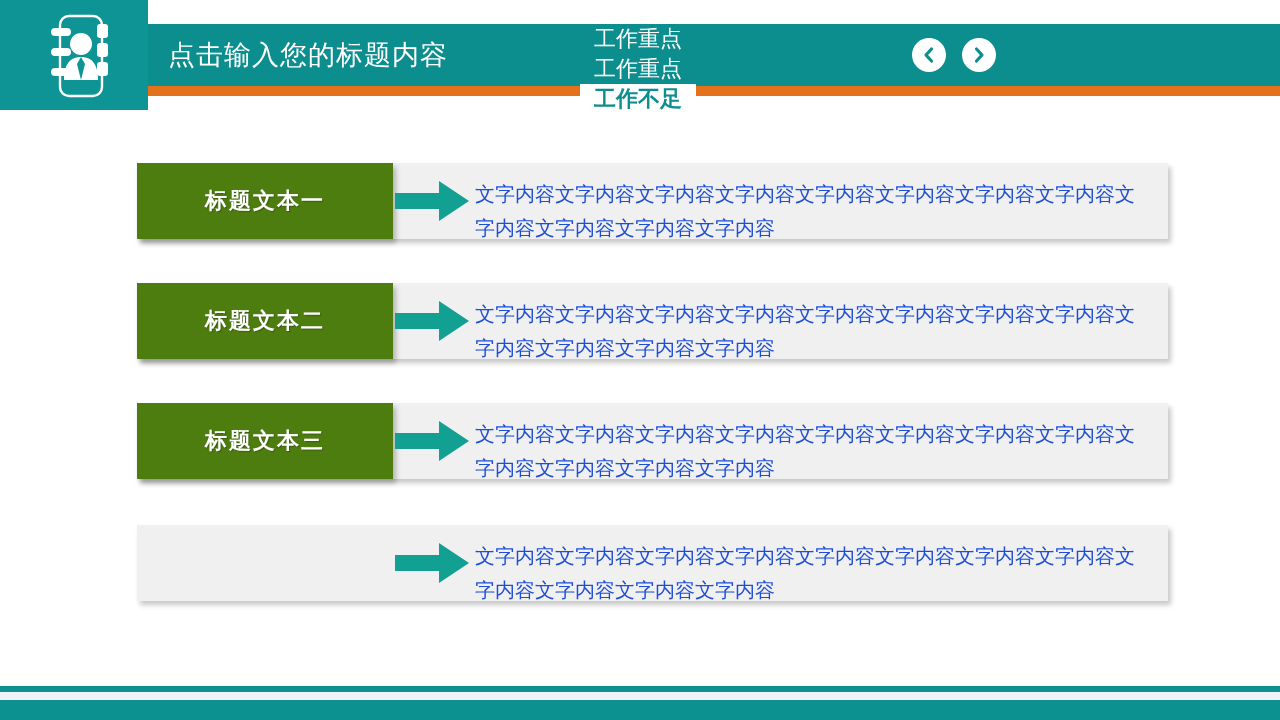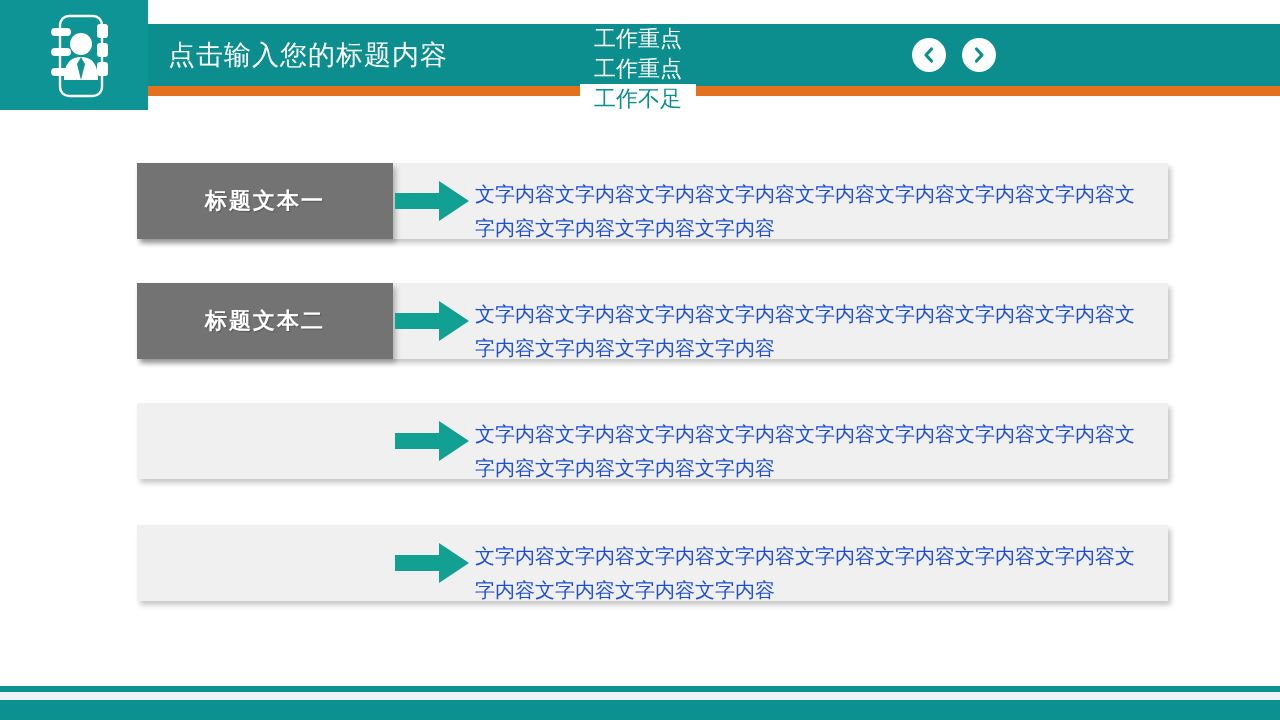--- a/index.html
+++ b/index.html
@@ -79,21 +79,21 @@
     justify-content: center;
     padding: 0 14px;
     font-size: 22px;
     color: #ffffff;
     white-space: nowrap;
     font-family: "DejaVu Sans", "Liberation Sans", sans-serif;
   }
   .nav-item.active {
     background: #ffffff;
     color: #0d8e8e;
-    font-weight: normal;
+    font-weight: bold;
   }
   .nav-arrows {
     position: absolute;
     right: 36px;
     top: 38px;
     display: flex;
     gap: 16px;
   }
   .circle-btn {
     width: 34px;
@@ -125,21 +125,21 @@
     width: 1031px;
     height: 76px;
     background: #f0f0f0;
     box-shadow: 3px 4px 5px rgba(0,0,0,0.22);
   }
   .row-teal {
     position: absolute;
     left: 0; top: 0;
     width: 256px;
     height: 76px;
-    background: #737373;
+    background: #4d7c0f;
     box-shadow: 3px 4px 5px rgba(0,0,0,0.25);
     display: flex;
     align-items: center;
     justify-content: center;
   }
   .row-title {
     color: #ffffff;
     font-size: 22px;
     font-weight: bold;
     letter-spacing: 2px;
@@ -254,20 +254,23 @@
       <span class="row-title">标题文本二</span>
     </div>
     <svg class="row-arrow" viewBox="0 0 76 44">
       <path d="M0 14 L44 14 L44 2 L74 22 L44 42 L44 30 L0 30 Z" fill="#12a093"></path>
     </svg>
     <div class="row-body">文字内容文字内容文字内容文字内容文字内容文字内容文字内容文字内容文字内容文字内容文字内容文字内容</div>
   </div>
 
   <div class="row" style="top:403px;">
     <div class="row-gray"></div>
+    <div class="row-teal">
+      <span class="row-title">标题文本三</span>
+    </div>
     <svg class="row-arrow" viewBox="0 0 76 44">
       <path d="M0 14 L44 14 L44 2 L74 22 L44 42 L44 30 L0 30 Z" fill="#12a093"></path>
     </svg>
     <div class="row-body">文字内容文字内容文字内容文字内容文字内容文字内容文字内容文字内容文字内容文字内容文字内容文字内容</div>
   </div>
 
   <div class="row" style="top:525px;">
     <div class="row-gray"></div>
     <svg class="row-arrow" viewBox="0 0 76 44">
       <path d="M0 14 L44 14 L44 2 L74 22 L44 42 L44 30 L0 30 Z" fill="#12a093"></path>

